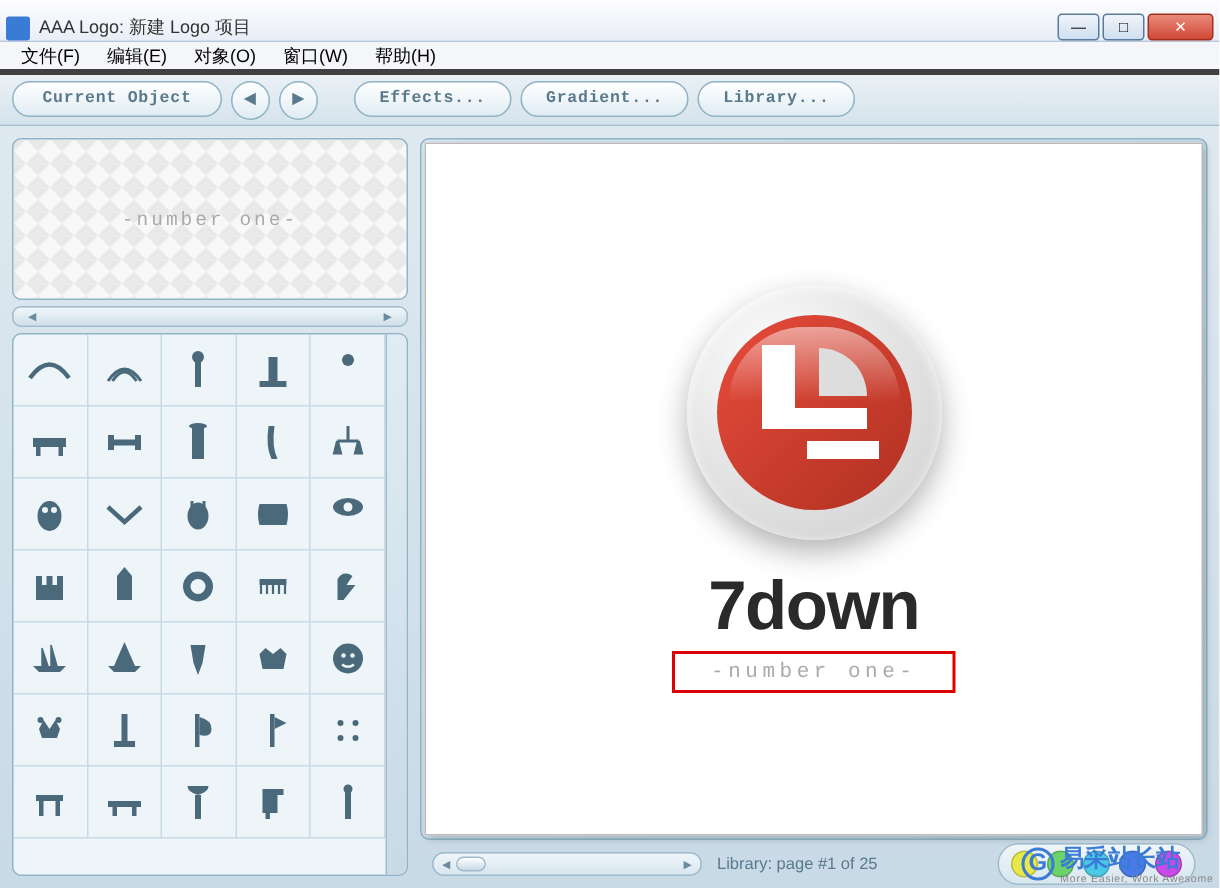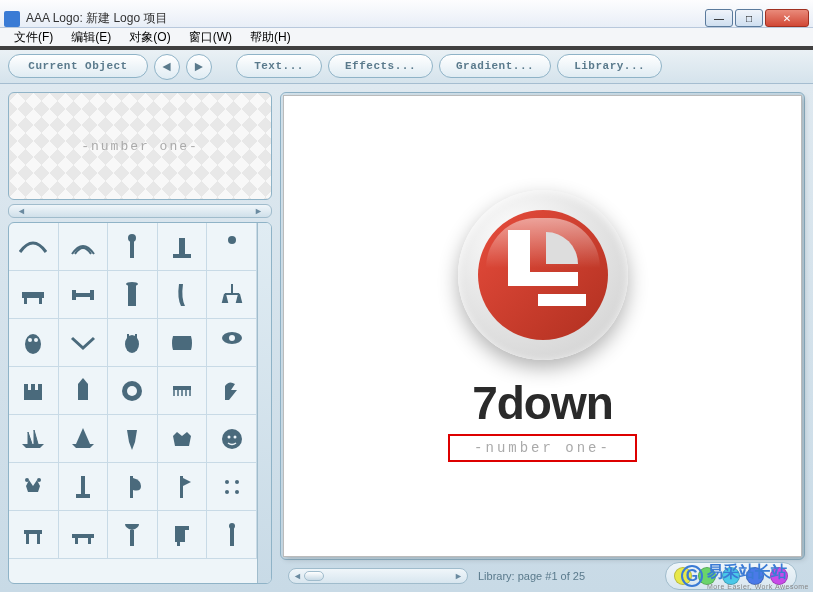--- a/index.html
+++ b/index.html
@@ -75,21 +75,20 @@
   <div class="menu-item">对象(O)</div>
   <div class="menu-item">窗口(W)</div>
   <div class="menu-item">帮助(H)</div>
 </div>
 
 <div class="toolbar">
   <div class="tbtn wide">Current Object</div>
   <div class="tbtn round">◄</div>
   <div class="tbtn round">►</div>
   <div style="width:12px"></div>
-  <div class="tbtn med">Text...</div>
   <div class="tbtn med">Effects...</div>
   <div class="tbtn med">Gradient...</div>
   <div class="tbtn med">Library...</div>
 </div>
 
 <div class="workarea">
   <div class="leftpane">
     <div class="preview-box">
       <div class="preview-text">-number one-</div>
     </div>

